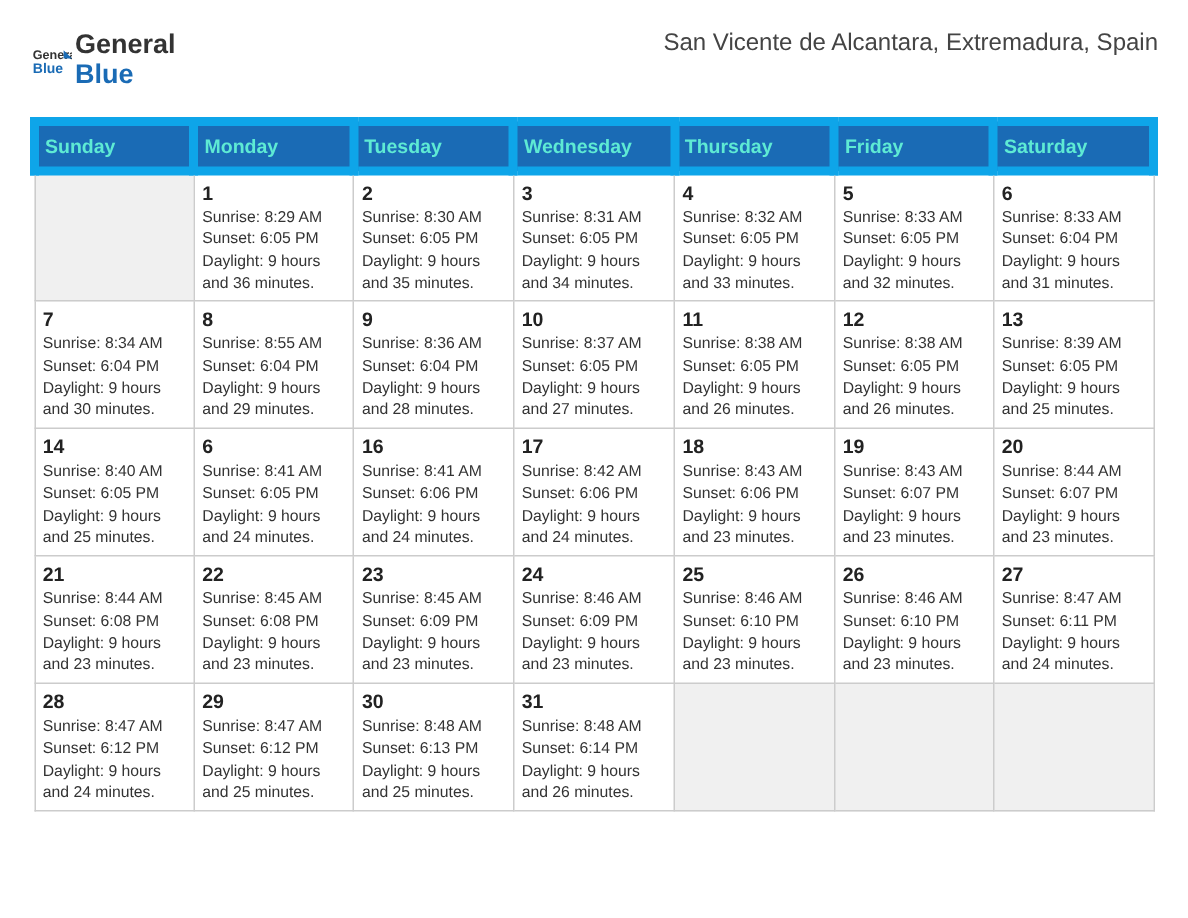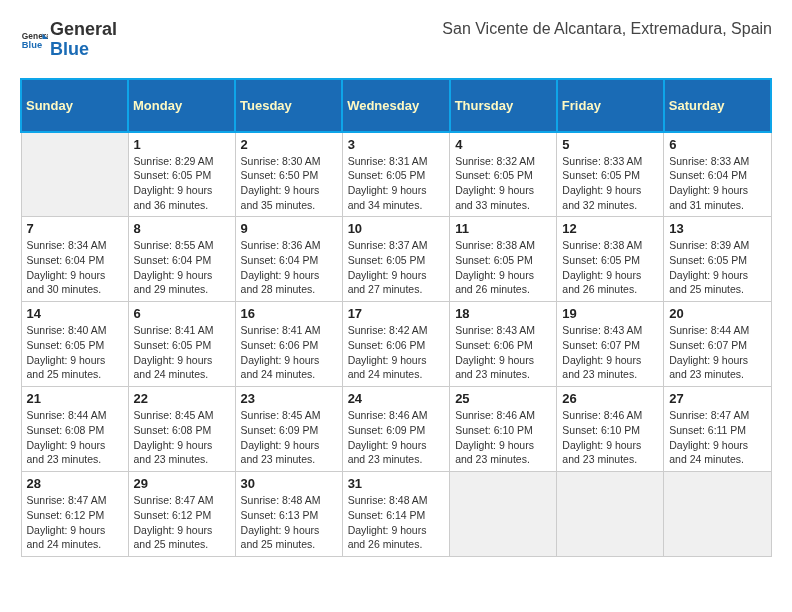--- a/index.html
+++ b/index.html
@@ -42,26 +42,26 @@
       margin-bottom: 10px;
       text-align: left;
     }
     .calendar-table {
       width: 100%;
       border-collapse: collapse;
       font-size: 11px;
     }
     .calendar-table th {
       background-color: #1a6bb5;
-      color: #fef9c3;
-      padding: 18px 4px;
+      color: #5eead4;
+      padding: 6px 4px;
       text-align: left;
       font-size: 13px;
       font-weight: bold;
-      border: 2px solid #0ea5e9;
+      border: 6px solid #0ea5e9;
     }
     .calendar-table td {
       border: 1px solid #ccc;
       vertical-align: top;
       padding: 4px 5px;
       height: 85px;
       width: 108px;
       background: #fff;
     }
     .calendar-table td.empty {
@@ -127,21 +127,21 @@
         <td>
           <span class="day-num">1</span>
           <div class="day-info" style="white-space: pre-line;">Sunrise: 8:29 AM
 Sunset: 6:05 PM
 Daylight: 9 hours
 and 36 minutes.</div>
         </td>
         <td>
           <span class="day-num">2</span>
           <div class="day-info" style="white-space: pre-line;">Sunrise: 8:30 AM
-Sunset: 6:50 PM
+Sunset: 6:05 PM
 Daylight: 9 hours
 and 35 minutes.</div>
         </td>
         <td>
           <span class="day-num">3</span>
           <div class="day-info" style="white-space: pre-line;">Sunrise: 8:31 AM
 Sunset: 6:05 PM
 Daylight: 9 hours
 and 34 minutes.</div>
         </td>

